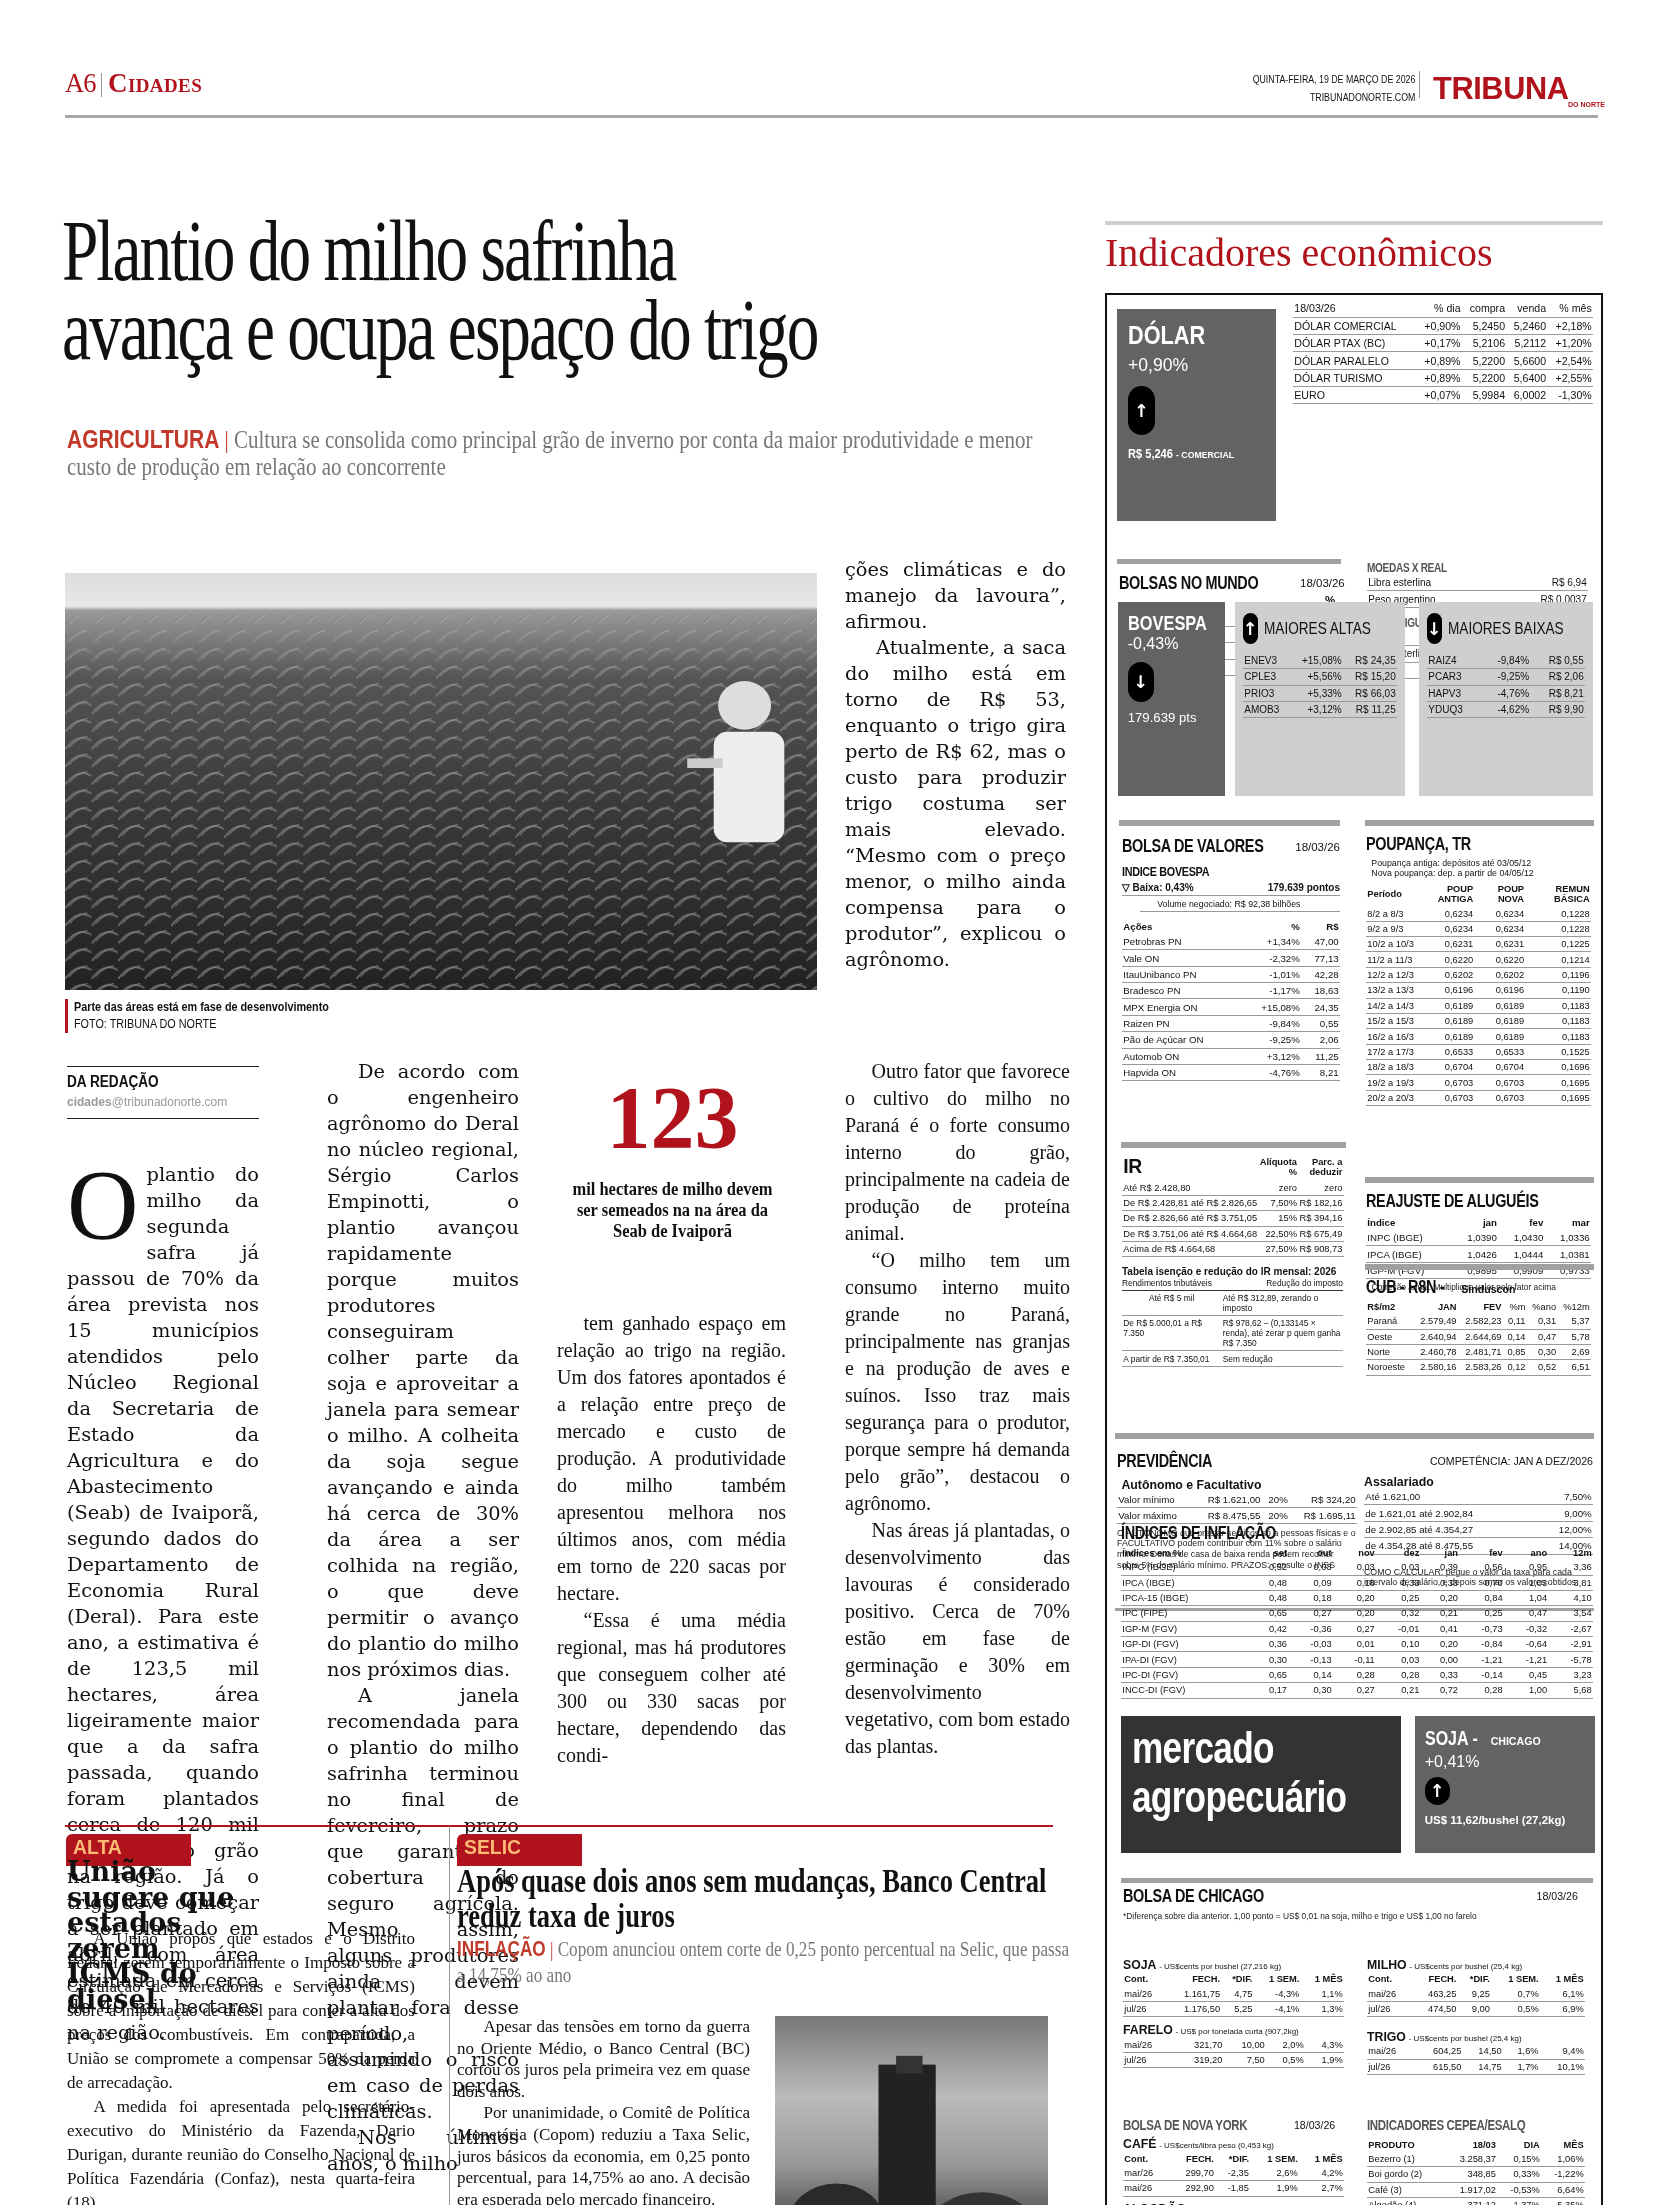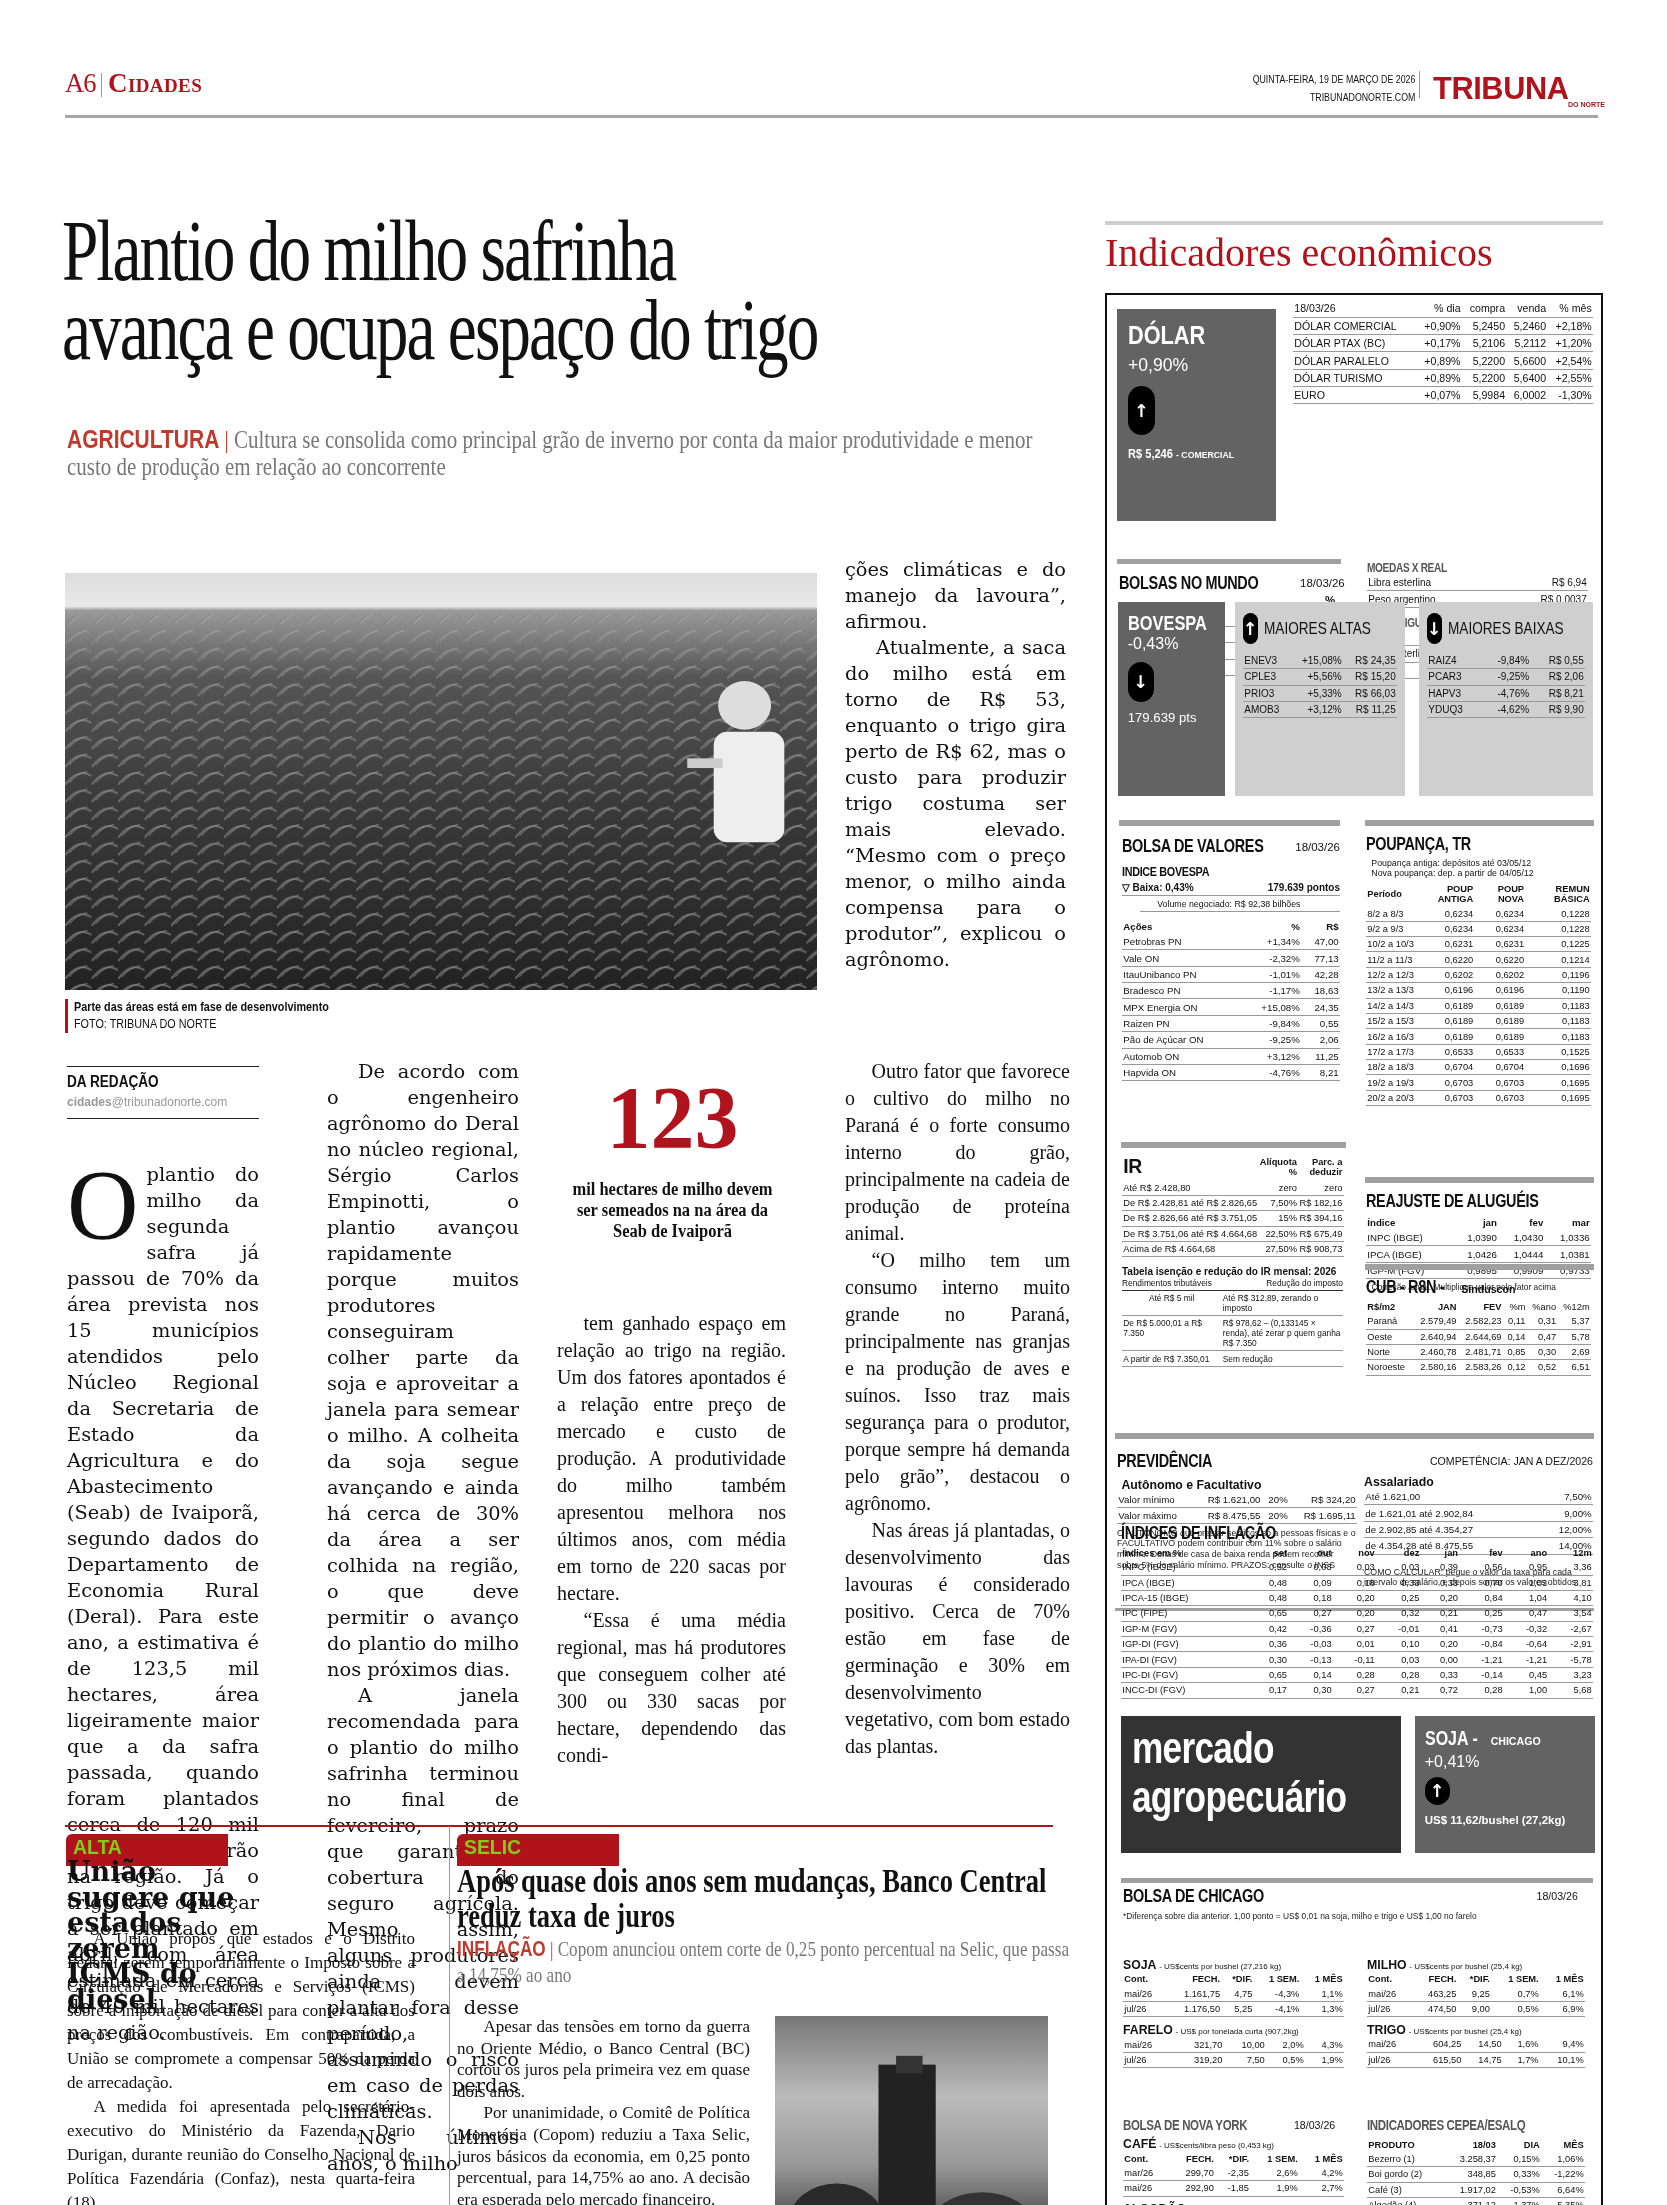--- a/index.html
+++ b/index.html
@@ -27,21 +27,21 @@
 .tbl td:first-child,.tbl th:first-child{text-align:left}
 .tbl tr.ln td{border-bottom:0.9px solid #999}
 .tbl th{font-weight:bold}
 .h{font-family:"Liberation Sans",sans-serif;font-weight:bold;font-size:17.6px;letter-spacing:-0.4px;transform:scaleX(.82);transform-origin:left}
 .bar{background:#a0a0a0;height:6.2px}
 .box-dark{background:#636363;color:#fff}
 .box-light{background:#cfcfcf;color:#111}
 .circ{width:25px;height:25px;border-radius:50%;background:#000;color:#fff;display:flex;align-items:center;justify-content:center;font-size:17.6px;font-weight:bold;font-family:"DejaVu Sans",sans-serif}
 .note{font-family:"Liberation Sans",sans-serif;font-size:8.4px;color:#222}
 
-.kicker{display:inline-block;background:#b0131b;color:#84cc16;font-family:"Liberation Sans",sans-serif;font-weight:bold;font-size:19.4px;padding:1.8px 8.8px 0.9px 7px;width:162px;height:32px;border-radius:6.2px 0 0 0}
+.kicker{display:inline-block;background:#b0131b;color:#fdba74;font-family:"Liberation Sans",sans-serif;font-weight:bold;font-size:19.4px;padding:1.8px 8.8px 0.9px 7px;width:125px;height:32px;border-radius:6.2px 0 0 0}
 </style>
 </head>
 <body>
 
 <div id="hdr">
   <div class="abs pg" style="left:65px;top:68px;">A6</div>
   <div class="abs" style="left:101px;top:73px;width:0.9px;height:24px;background:#999"></div>
   <div class="abs sect" style="left:108px;top:68px;">Cidades</div>
   <div class="abs sans" style="right:252px;top:71px;font-size:11px;text-align:right;line-height:17.6px;transform:scaleX(.8);transform-origin:right">
     <div>QUINTA-FEIRA, 19 DE MARÇO DE 2026</div>
@@ -918,21 +918,21 @@
         </tr>
         <tr class="ln">
           <td>jul/26</td>
           <td>474,50</td>
           <td>9,00</td>
           <td>0,5%</td>
           <td>6,9%</td>
         </tr>
       </tbody>
   </table>
-  <div class="t" style="margin-top:6px"><b style="font-size:12.3px">TRIGO</b> <span style="font-size:8px">- US$cents por bushel  (25,4 kg)</span></div>
+  <div class="t" style="margin-top:13px"><b style="font-size:12.3px">TRIGO</b> <span style="font-size:8px">- US$cents por bushel  (25,4 kg)</span></div>
   <table class="tbl" style="font-size:9.3px">
       <tbody>
         <tr class="ln">
           <td>mai/26</td>
           <td>604,25</td>
           <td>14,50</td>
           <td>1,6%</td>
           <td>9,4%</td>
         </tr>
         <tr class="ln">

